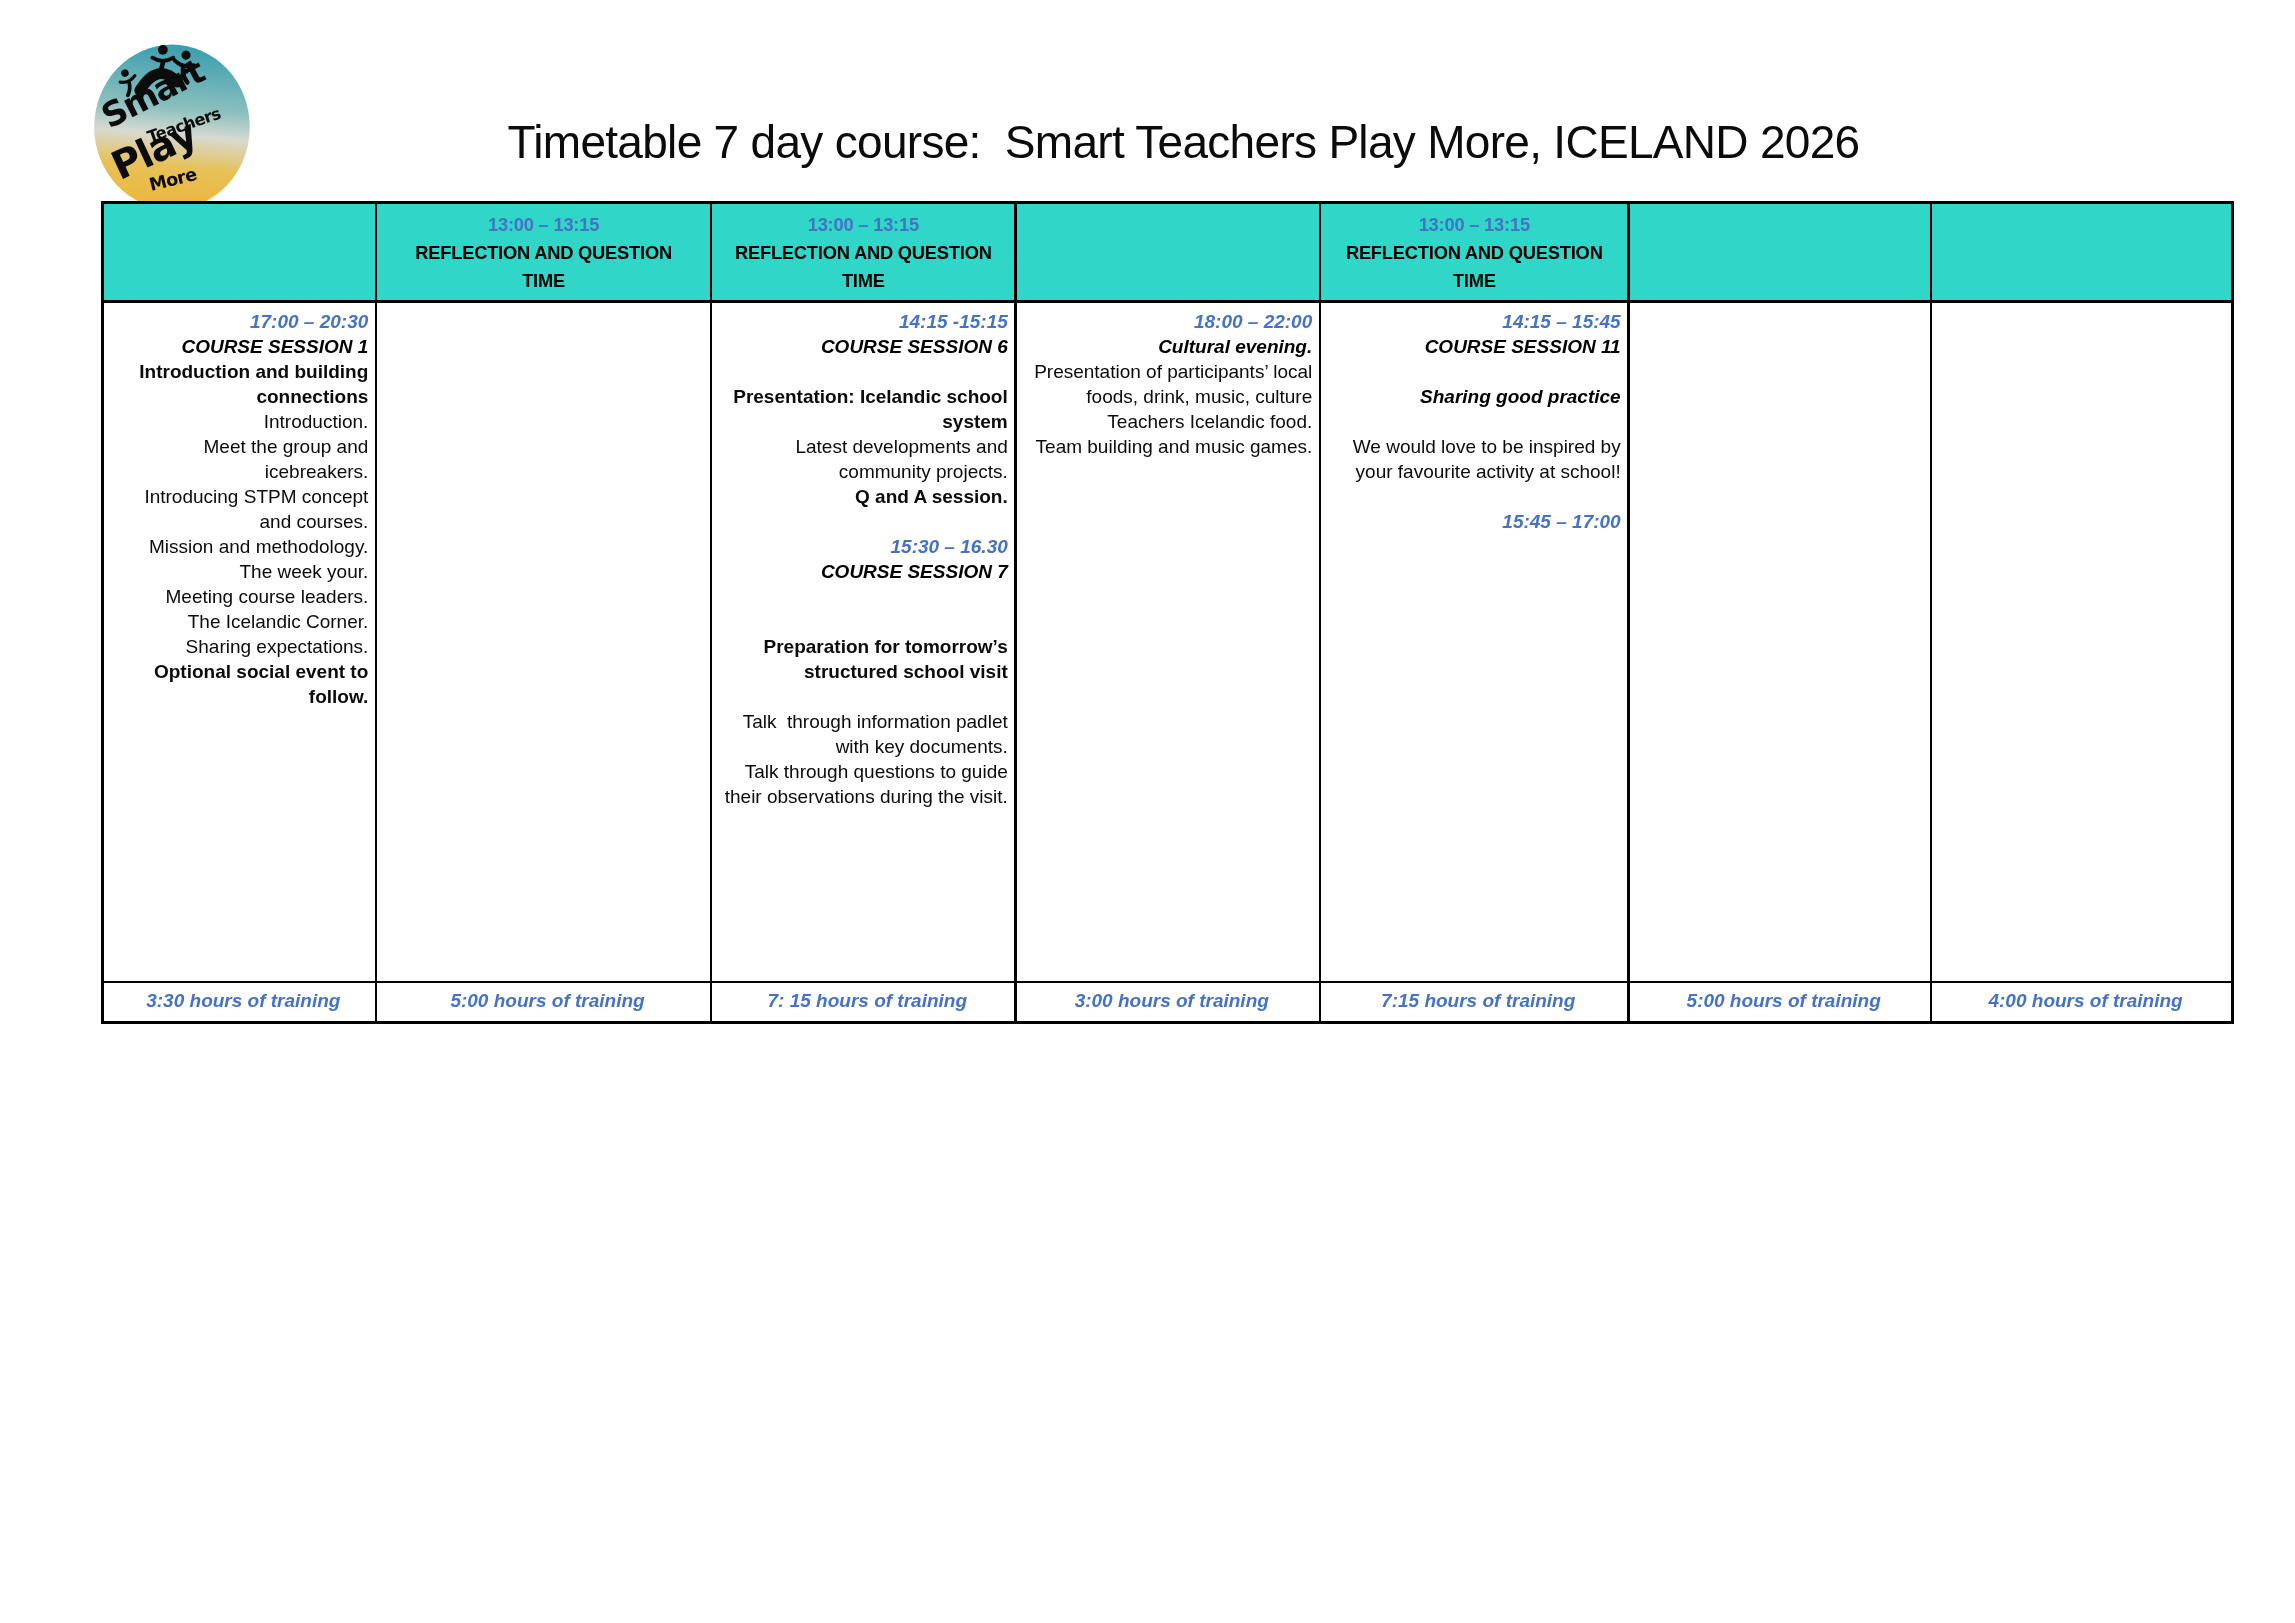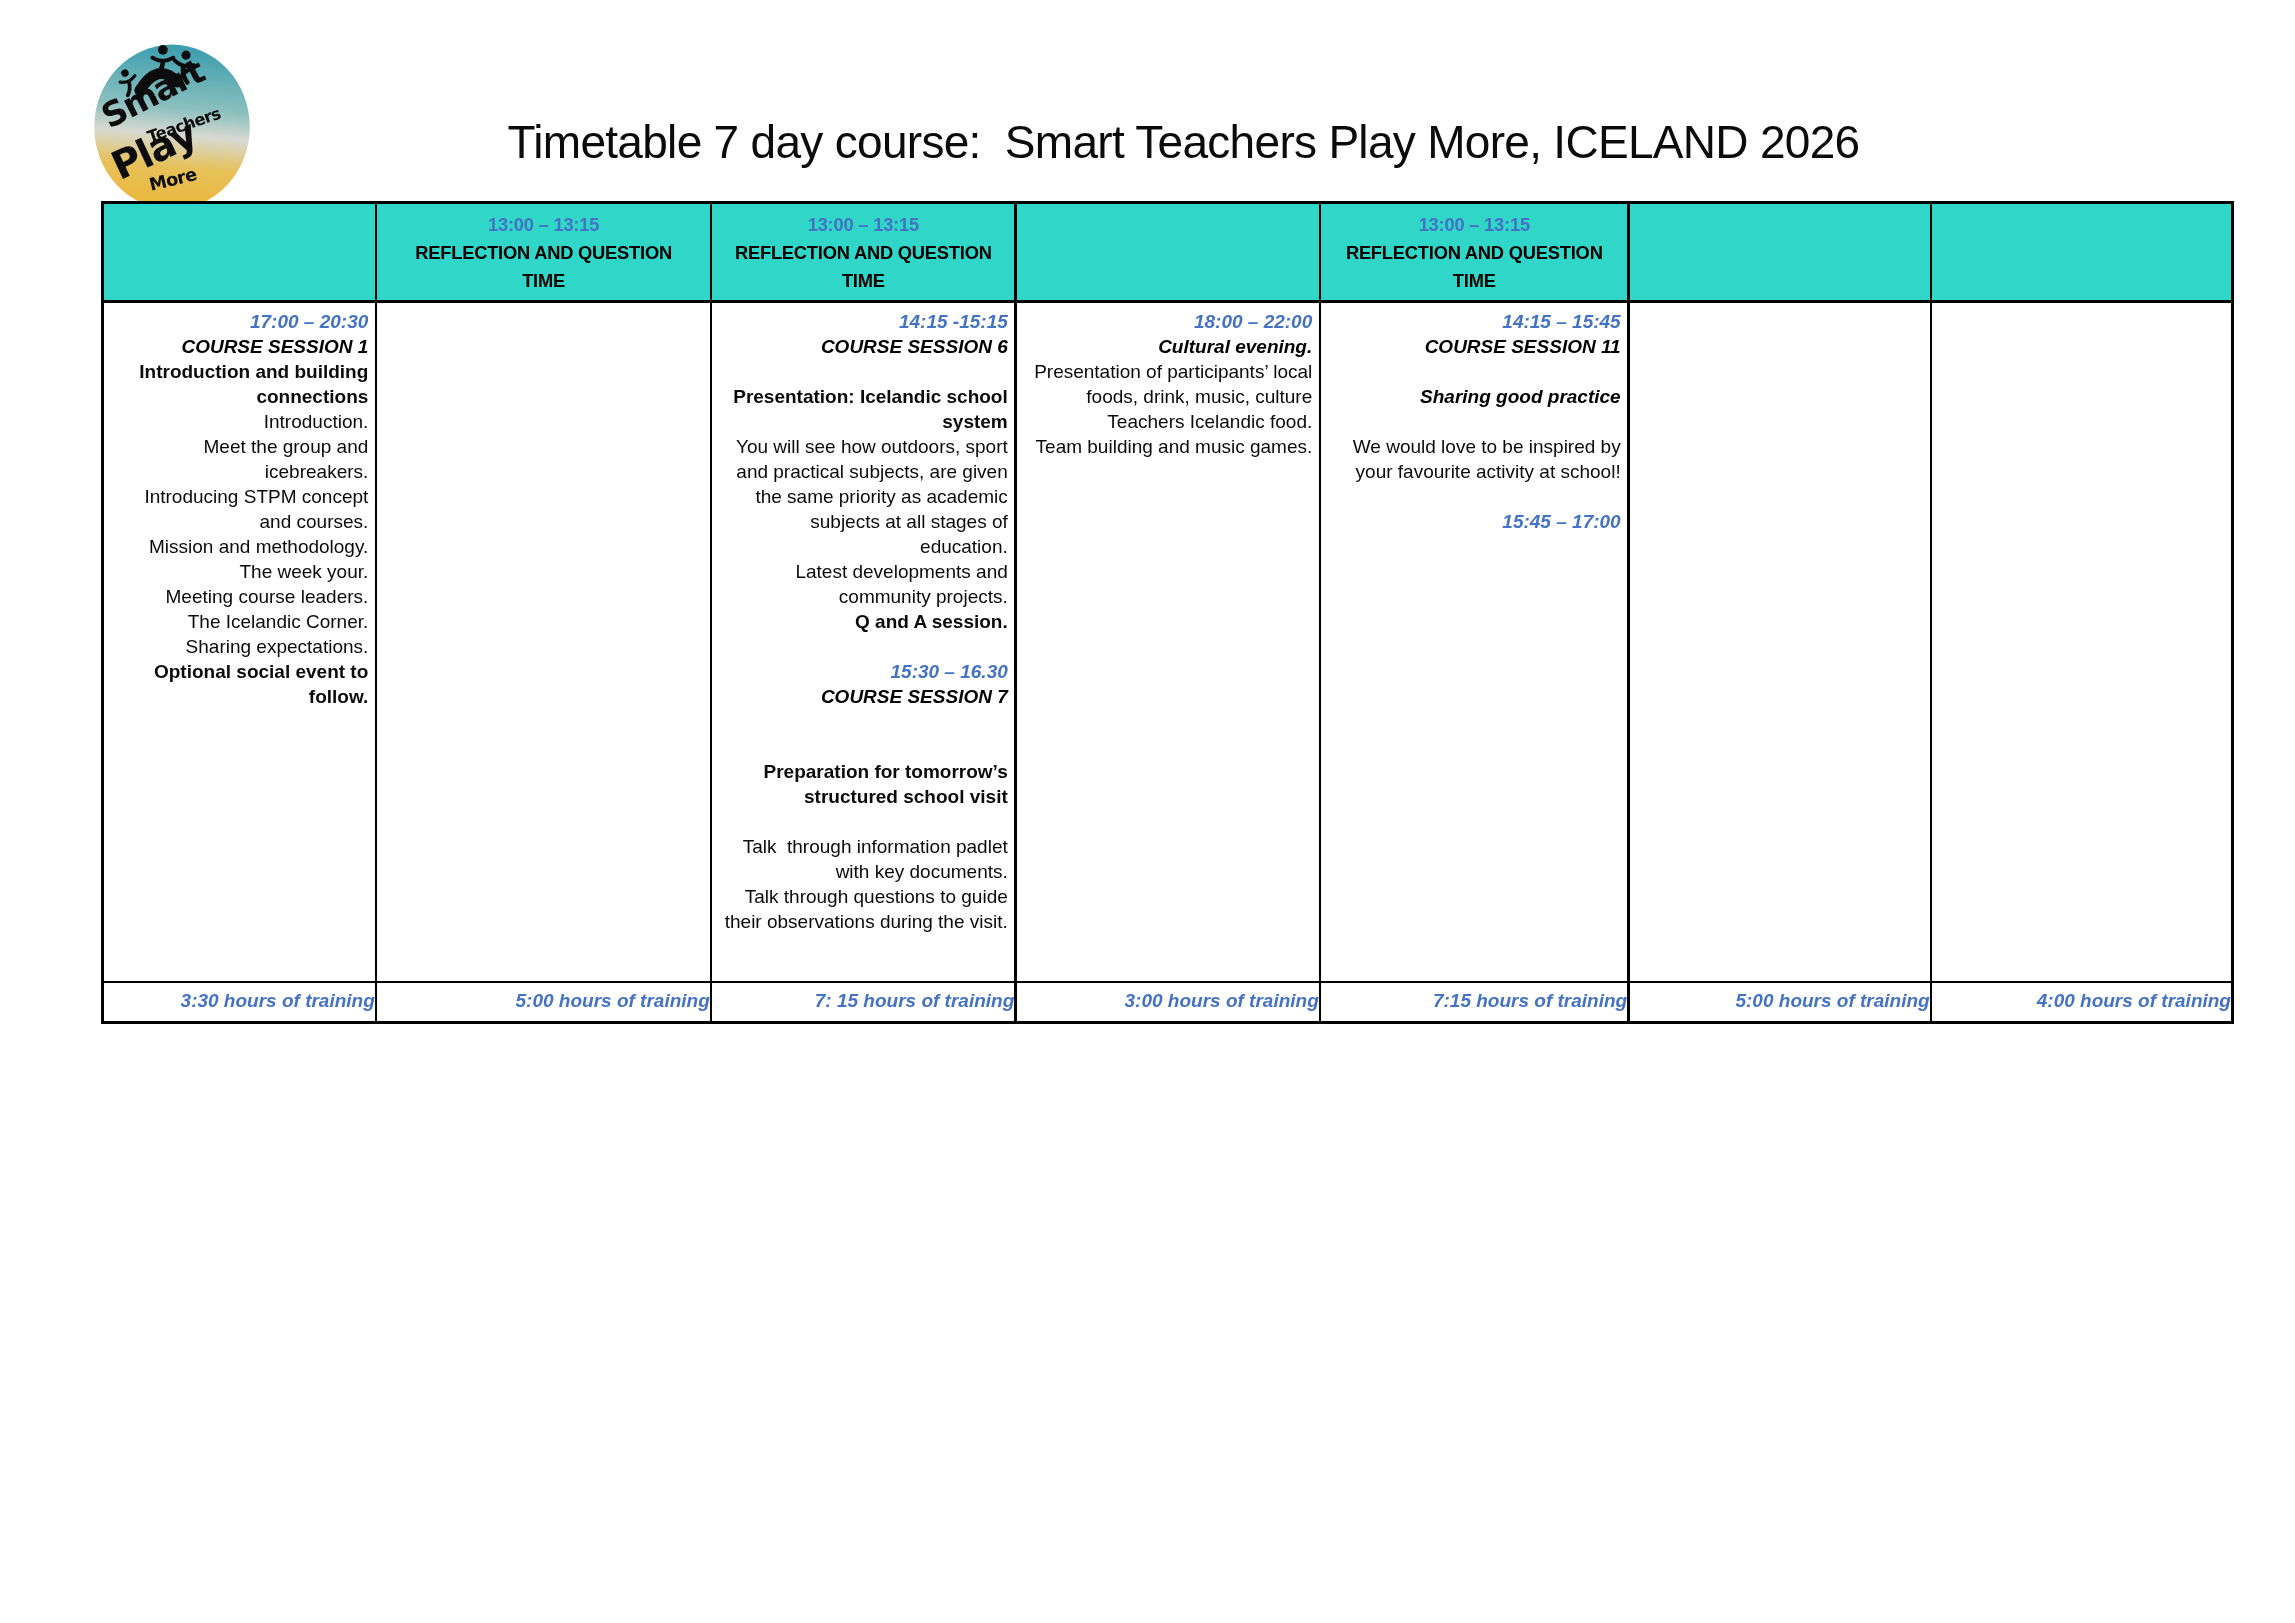--- a/index.html
+++ b/index.html
@@ -56,21 +56,21 @@
   .cell.body .time{color:var(--blue);font-weight:bold;font-style:italic;}
   .cell.body .session{color:#000;font-weight:bold;font-style:italic;}
   .cell.body .bold{font-weight:bold;}
   .cell.body .normal{font-weight:normal;}
   .cell.body span.session{font-weight:bold;font-style:italic;}
   .cell.foot{
     background:#fff;
     color:var(--blue);
     font-weight:bold;font-style:italic;
     font-size:19px;line-height:26px;
-    text-align:right;
+    text-align:center;
     padding:4.6px 0 0 7.9px;
   }
 </style>
 </head>
 <body>
 
 <svg class="logo" viewBox="0 0 244 260" aria-hidden="true">
   <defs>
     <linearGradient id="lg" x1="0.5" y1="0" x2="0.42" y2="1">
       <stop offset="0" stop-color="#3a9dae"></stop>
@@ -147,21 +147,20 @@
       <p class="normal">The Icelandic Corner.</p>
       <p class="normal">Sharing expectations.</p>
       <p class="bold">Optional social event to follow.</p>
     </div>
     <div class="cell body"></div>
     <div class="cell body">
       <p class="time">14:15 -15:15</p>
       <p class="session">COURSE SESSION 6</p>
       <p class="blank"></p>
       <p class="bold">Presentation: Icelandic school system</p>
-      <p class="normal">You will see how outdoors, sport and practical subjects, are given the same priority as academic subjects at all stages of education.</p>
       <p class="normal">Latest developments and community projects.</p>
       <p class="bold">Q and A session.</p>
       <p class="blank"></p>
       <p class="time">15:30 – 16.30</p>
       <p class="session">COURSE SESSION 7</p>
       <p class="blank"></p>
       <p class="blank"></p>
       <p class="bold">Preparation for tomorrow’s structured school visit</p>
       <p class="blank"></p>
       <p class="normal">Talk  through information padlet with key documents.</p>

